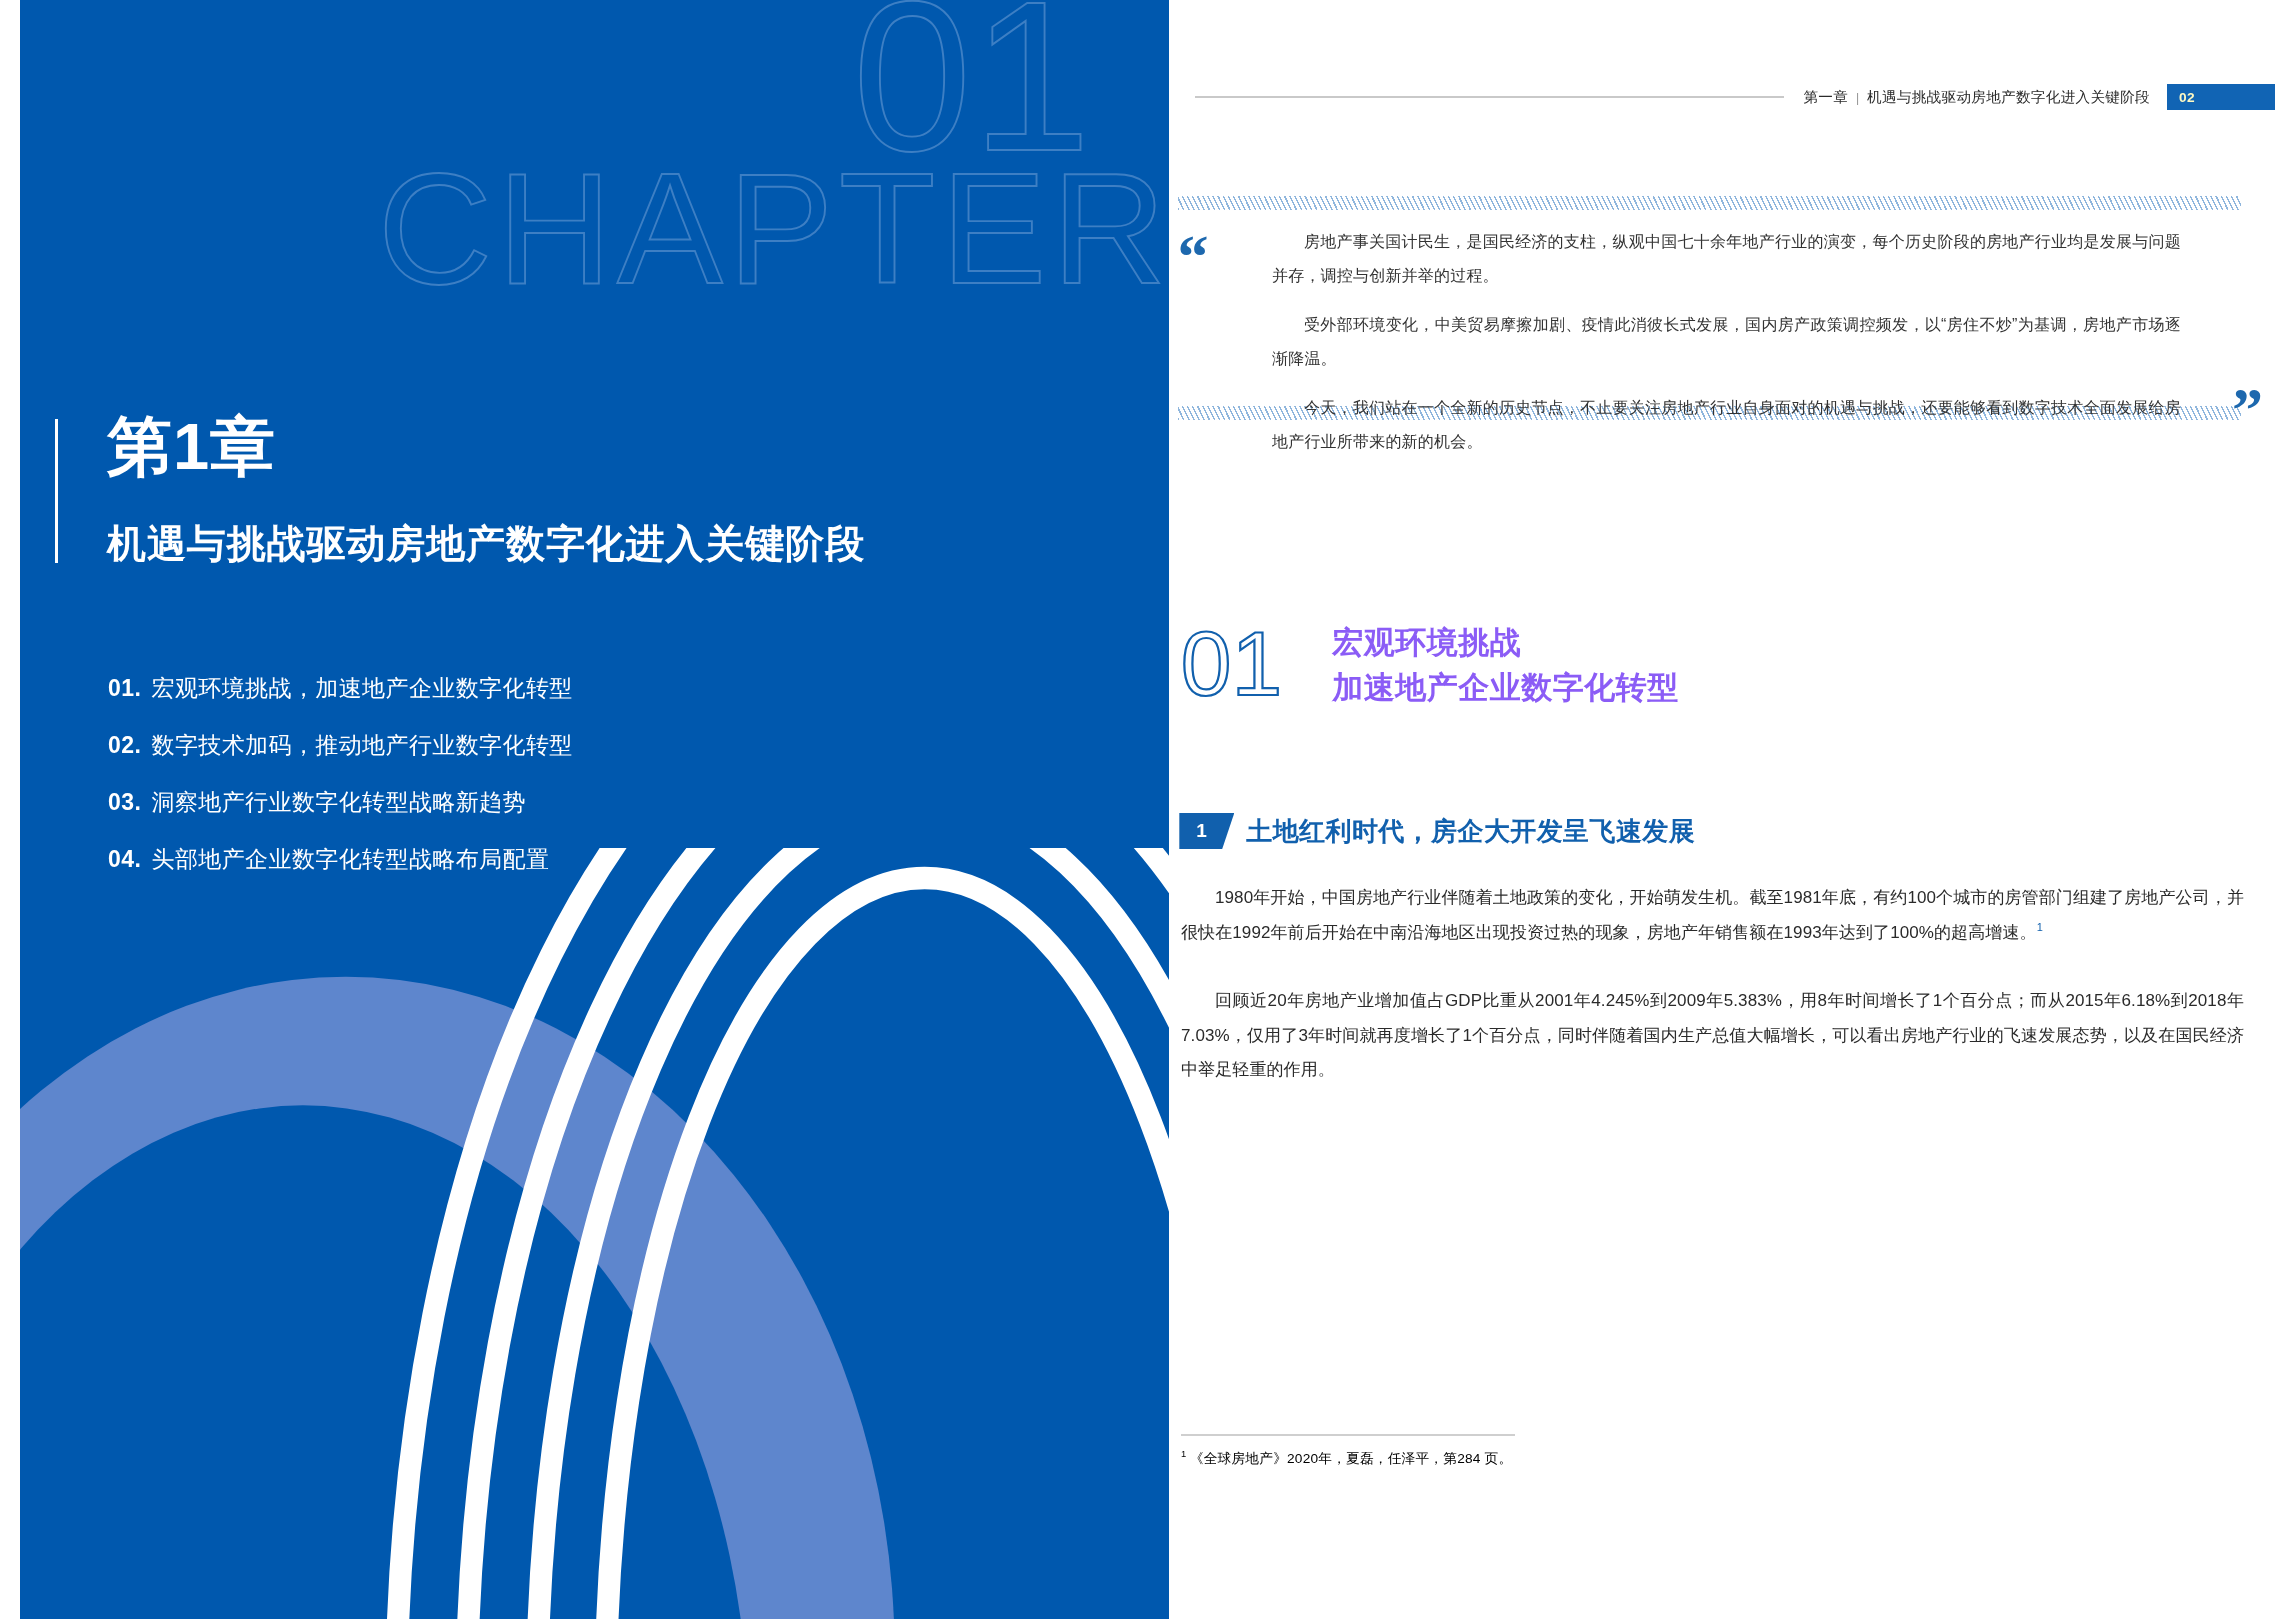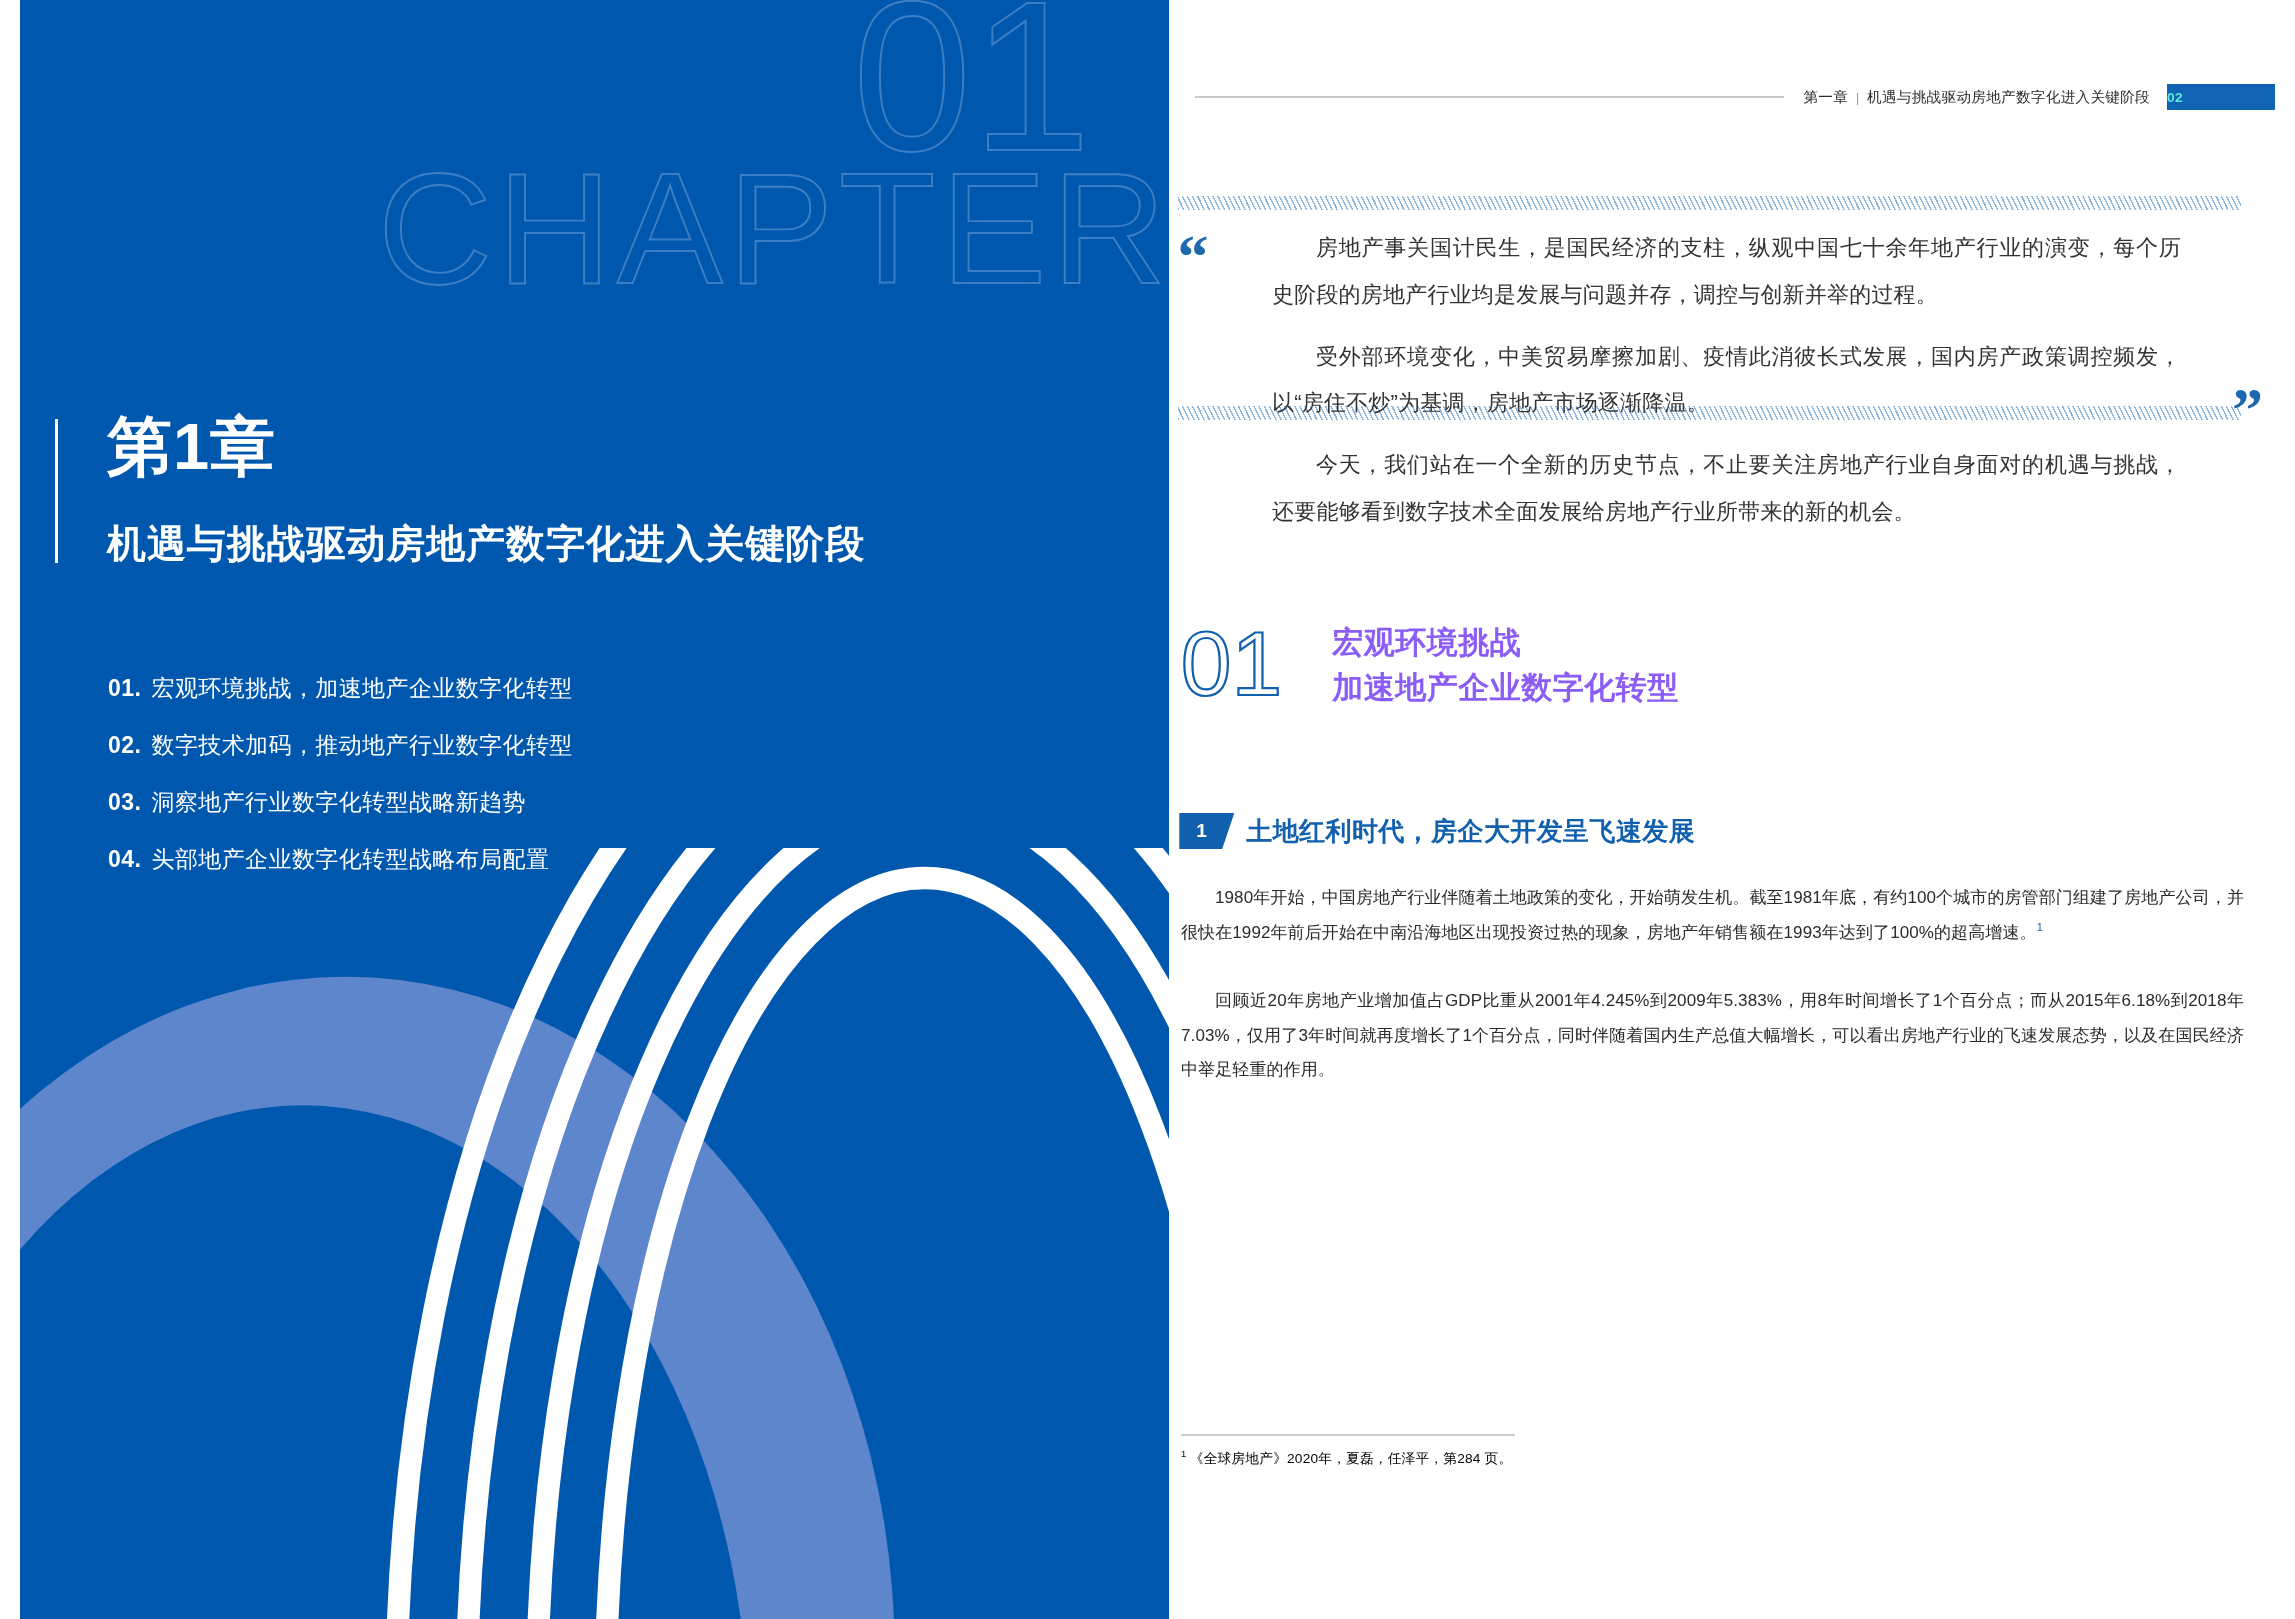--- a/index.html
+++ b/index.html
@@ -151,25 +151,26 @@
     color: #2b2b2b;
     white-space: nowrap;
     letter-spacing: 0.3px;
   }
   .run-sep { margin: 0 7.7px; color: #9b9b9b; }
   .page-badge {
     margin-left: 17px;
     width: 108px;
     height: 26px;
     background: #1164b4;
-    color: #5eead4;
+    color: #fef9c3;
     font-size: 13.7px;
     font-weight: 700;
     display: flex;
     align-items: center;
+    padding-left: 12px;
     box-sizing: border-box;
     letter-spacing: 0.4px;
   }
 
   
   .hatch {
     position: absolute;
     left: 8.6px;
     width: 1063px;
     height: 13.7px;
@@ -198,21 +199,21 @@
     font-family: "Liberation Serif", "DejaVu Serif", serif;
   }
   .q-open { left: 8.6px; top: 0px; }
   .q-close { right: 12px; top: 153px; }
   .quote-body {
     margin-left: 103px;
     margin-right: 94px;
   }
   .quote-p {
     margin: 0 0 15.4px 0;
-    font-size: 22px;
+    font-size: 16px;
     line-height: 2.12;
     color: #333333;
     text-indent: 2em;
     letter-spacing: 0.2px;
     text-align: justify;
   }
   .quote-p:last-child { margin-bottom: 0; }
 
   
   .sec-head {

